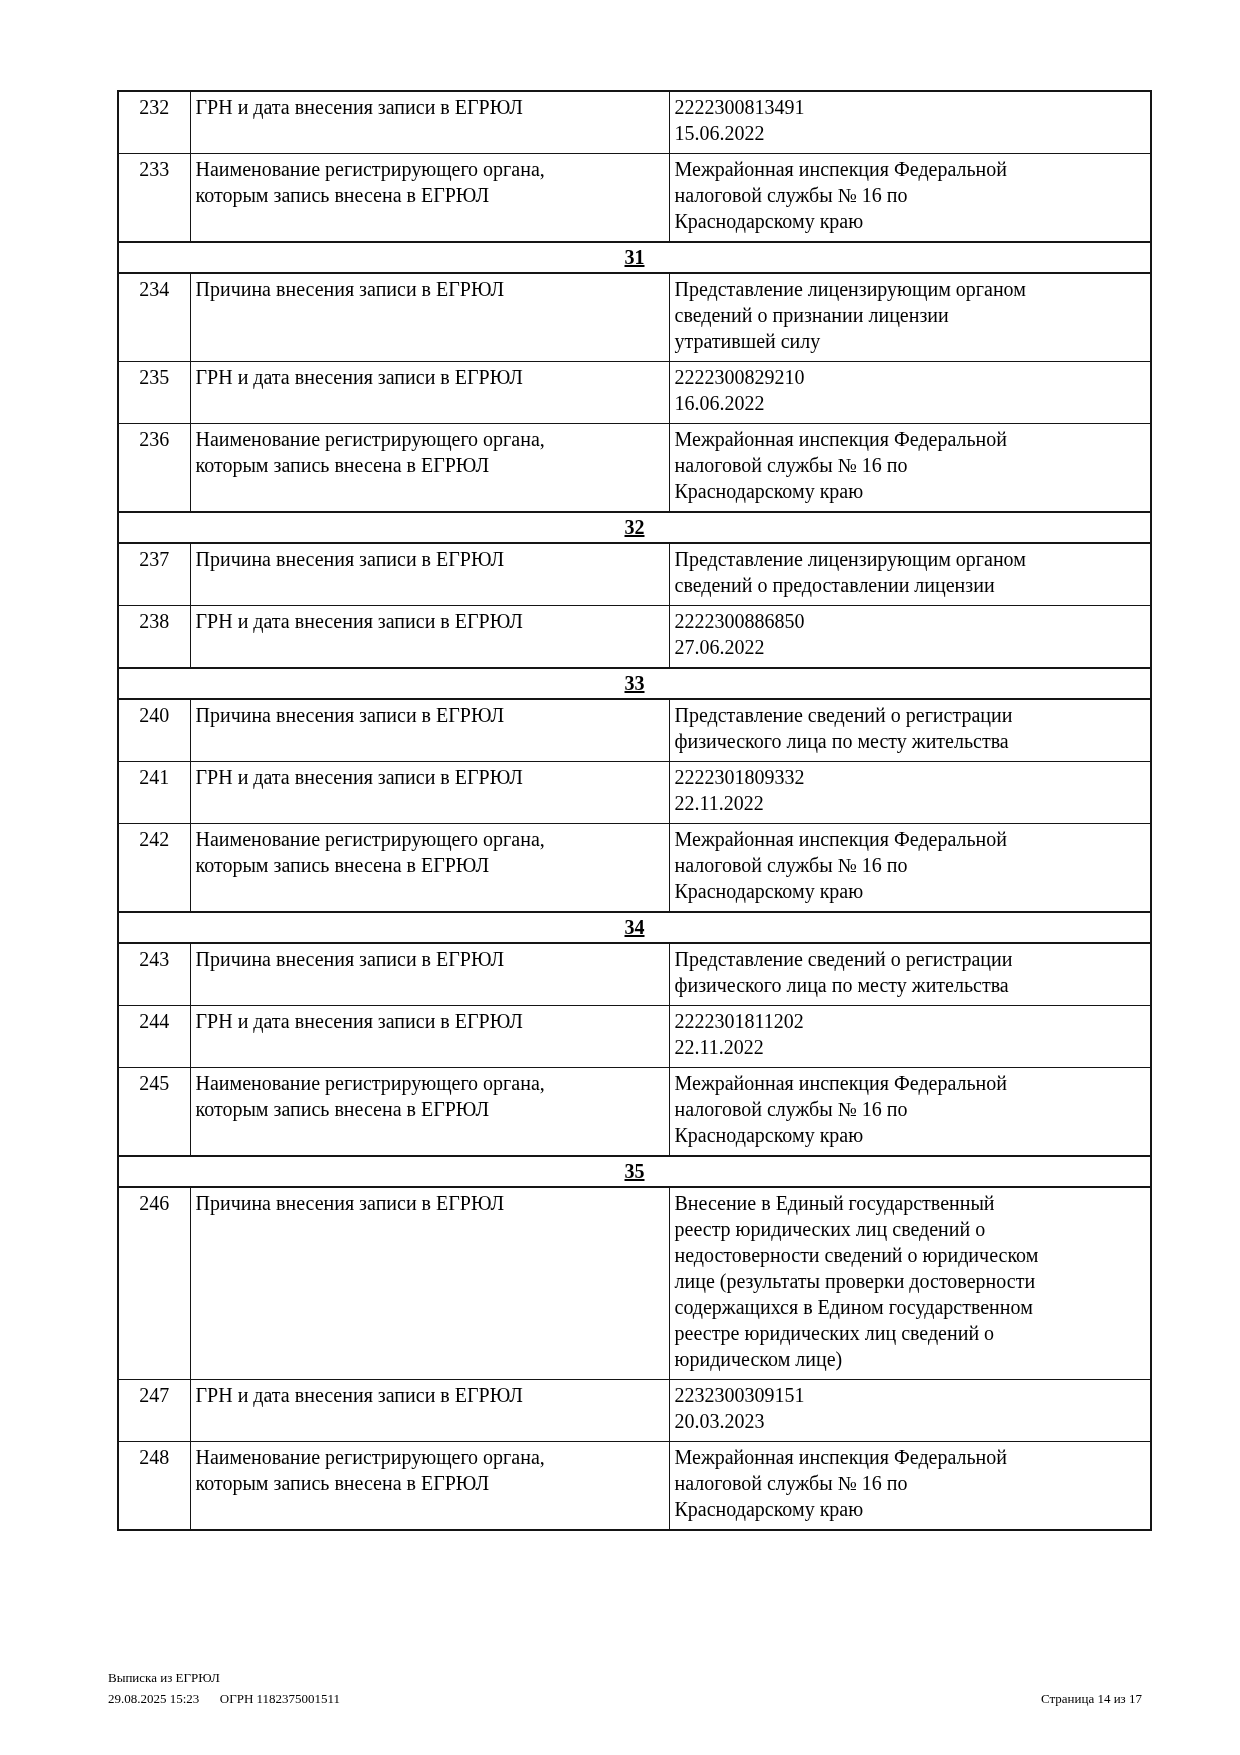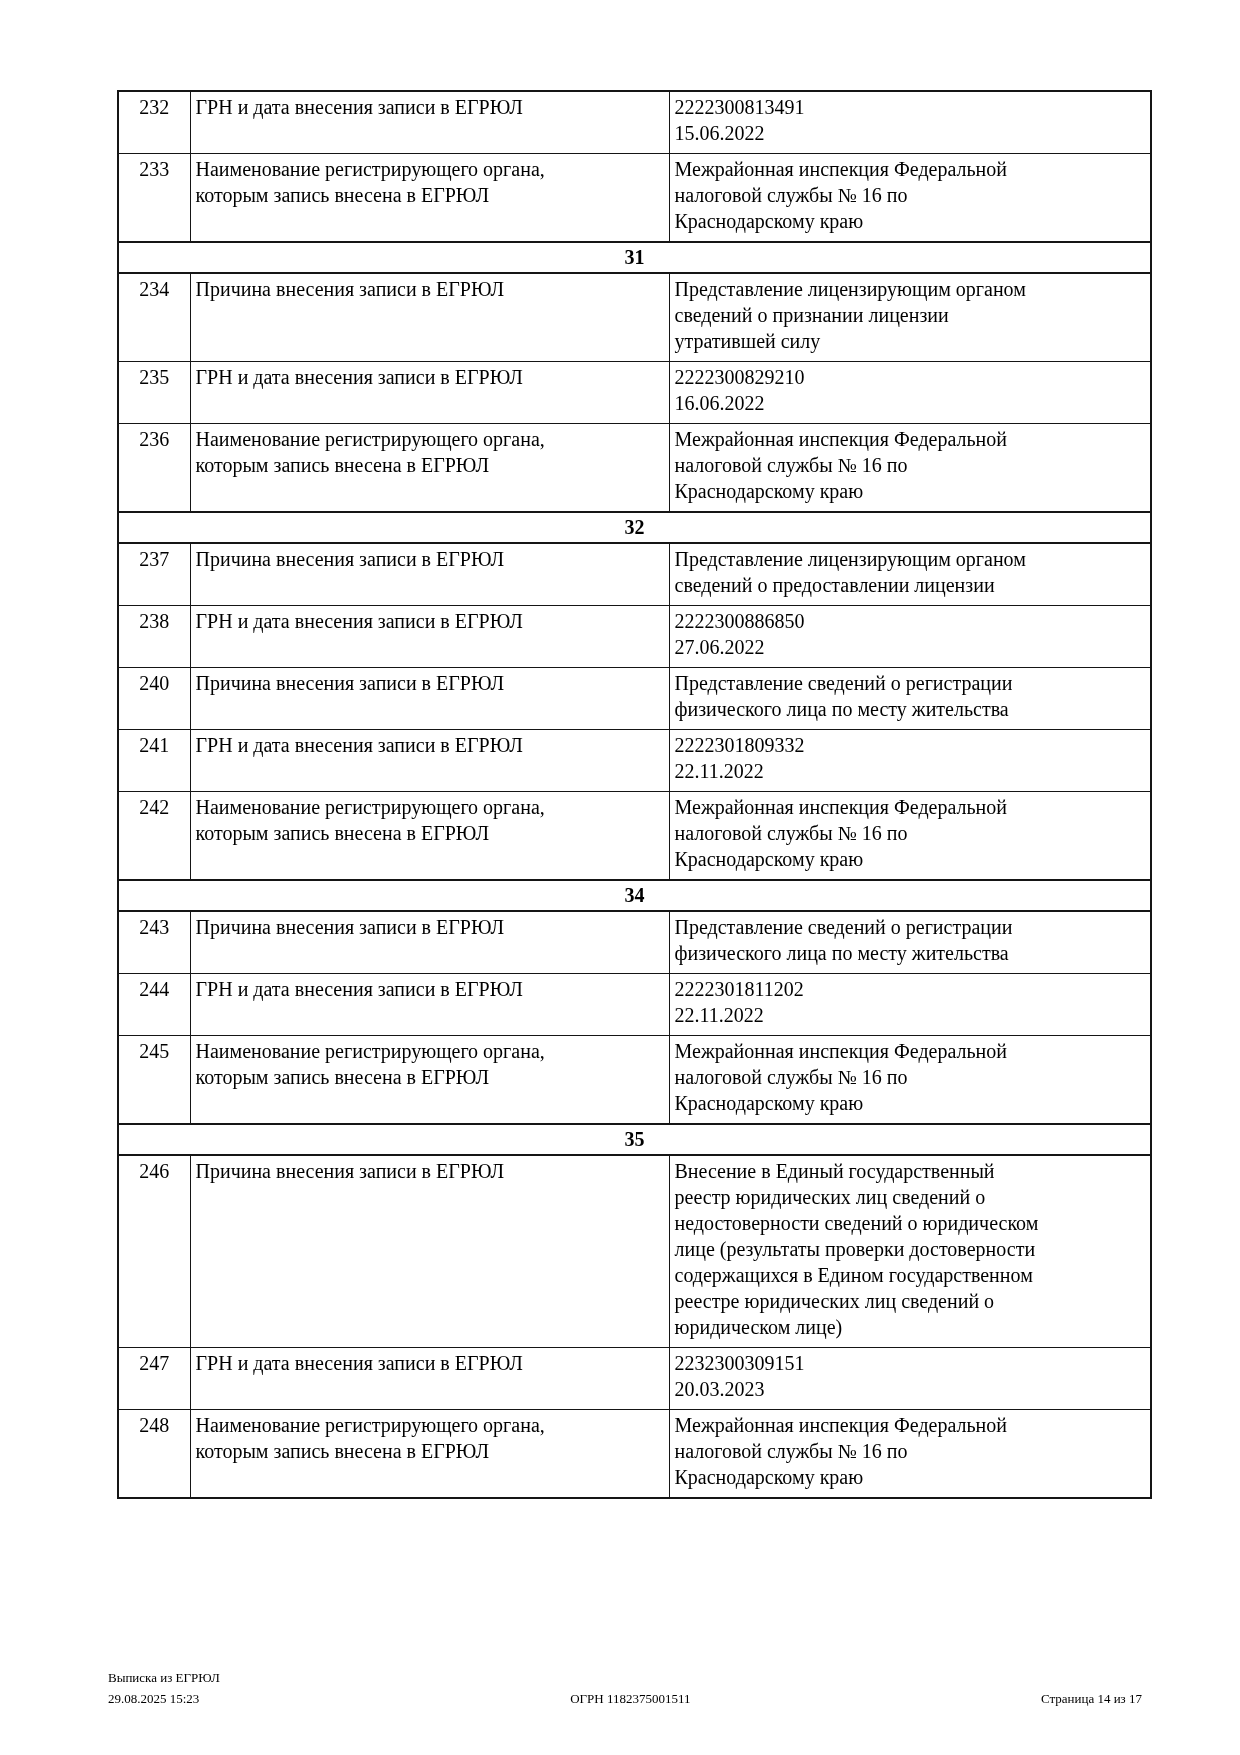--- a/index.html
+++ b/index.html
@@ -41,35 +41,36 @@
   table.egrul td.num {
     text-align: center;
     padding: 2px 2px 5px 2px;
   }
   table.egrul tr.section td {
     border-top: 2px solid #151515;
     border-bottom: 2px solid #151515;
     text-align: center;
     font-weight: bold;
     padding: 1px 4px 2px 4px;
+    text-decoration: underline;
   }
   .cell-line { display: block; }
   .footer {
     position: absolute;
     left: 108px;
     right: 98px;
     top: 1652px;
     display: flex;
     align-items: flex-end;
     justify-content: space-between;
     font-size: 13px;
     line-height: 21px;
   }
   .footer .left  { text-align: left; }
-  .footer .center { text-align: center; flex: 1; margin-top: 36px; }
+  .footer .center { flex: 1; margin-top: 36px; }
   .footer .right { text-align: right; white-space: nowrap; }
 </style>
 </head>
 <body>
 
 <div class="table-wrap">
   <table class="egrul">
     <colgroup>
       <col class="c-num">
       <col class="c-label">
@@ -149,20 +150,23 @@
         </tr>
         <tr>
           <td class="num">238</td>
           <td>
             <span class="cell-line">ГРН и дата внесения записи в ЕГРЮЛ</span>
           </td>
           <td>
             <span class="cell-line">2222300886850</span>
             <span class="cell-line">27.06.2022</span>
           </td>
+        </tr>
+        <tr class="section">
+          <td colspan="3">33</td>
         </tr>
         <tr>
           <td class="num">240</td>
           <td>
             <span class="cell-line">Причина внесения записи в ЕГРЮЛ</span>
           </td>
           <td>
             <span class="cell-line">Представление сведений о регистрации</span>
             <span class="cell-line">физического лица по месту жительства</span>
           </td>

